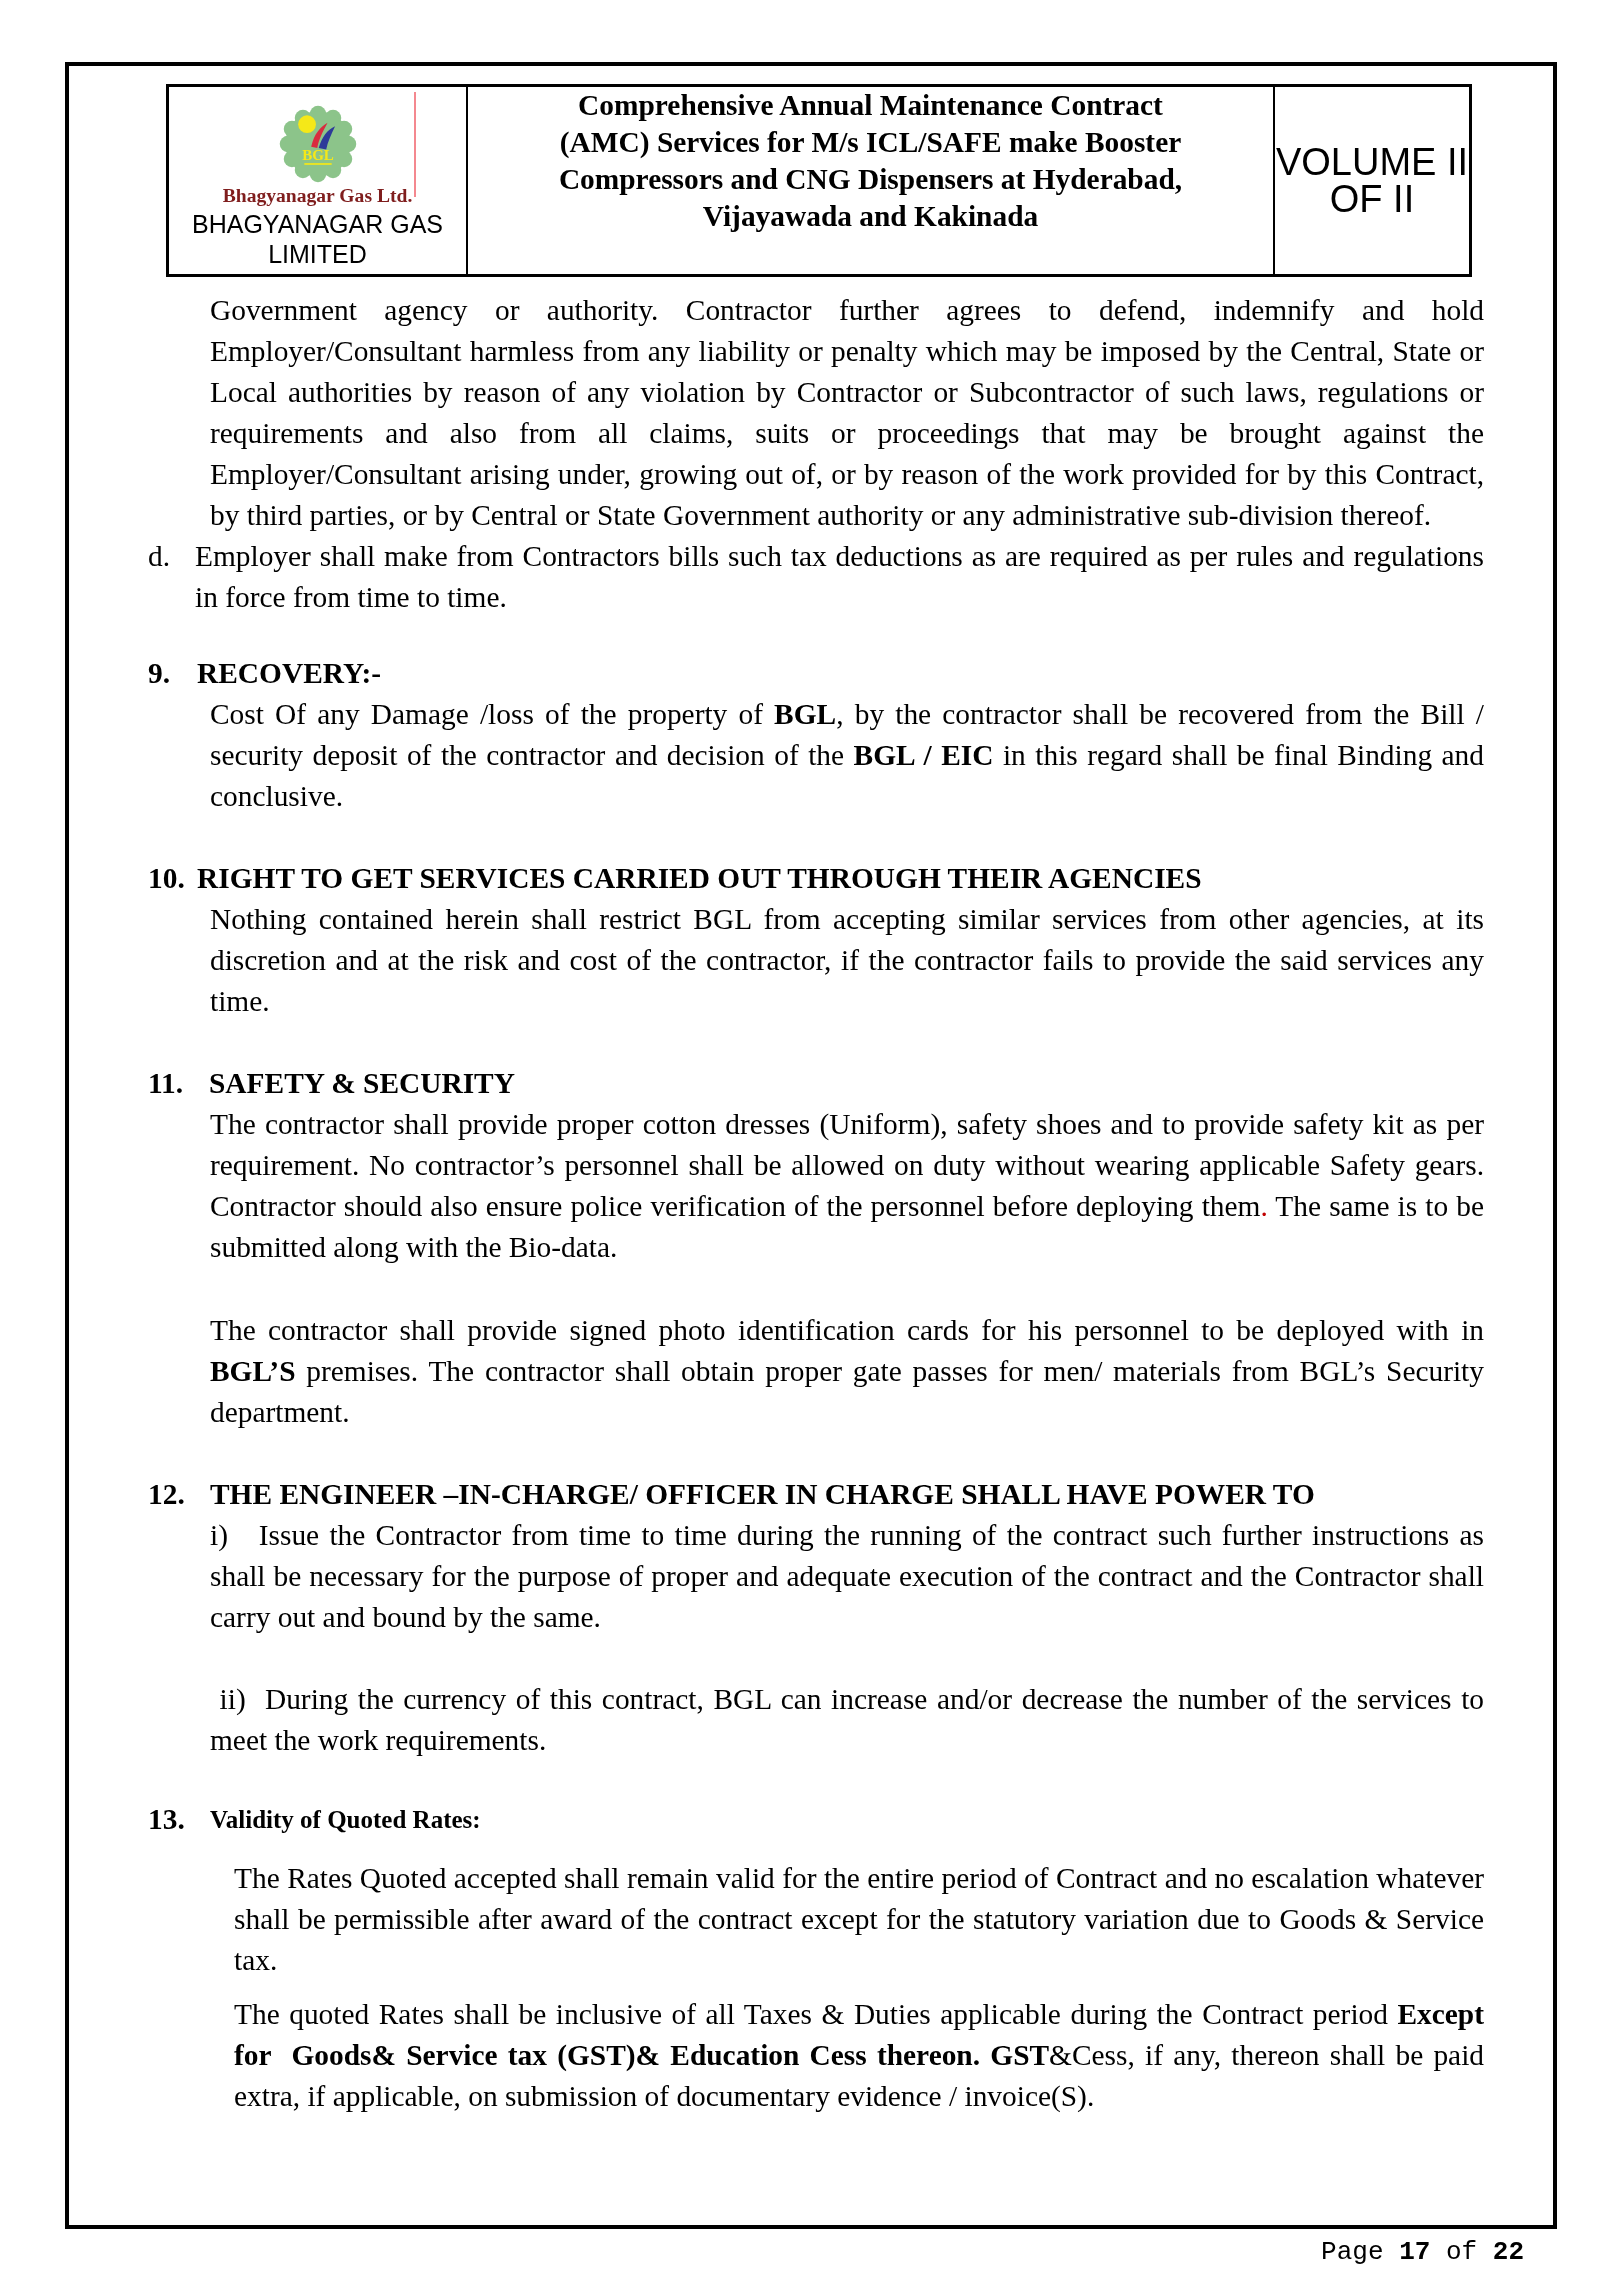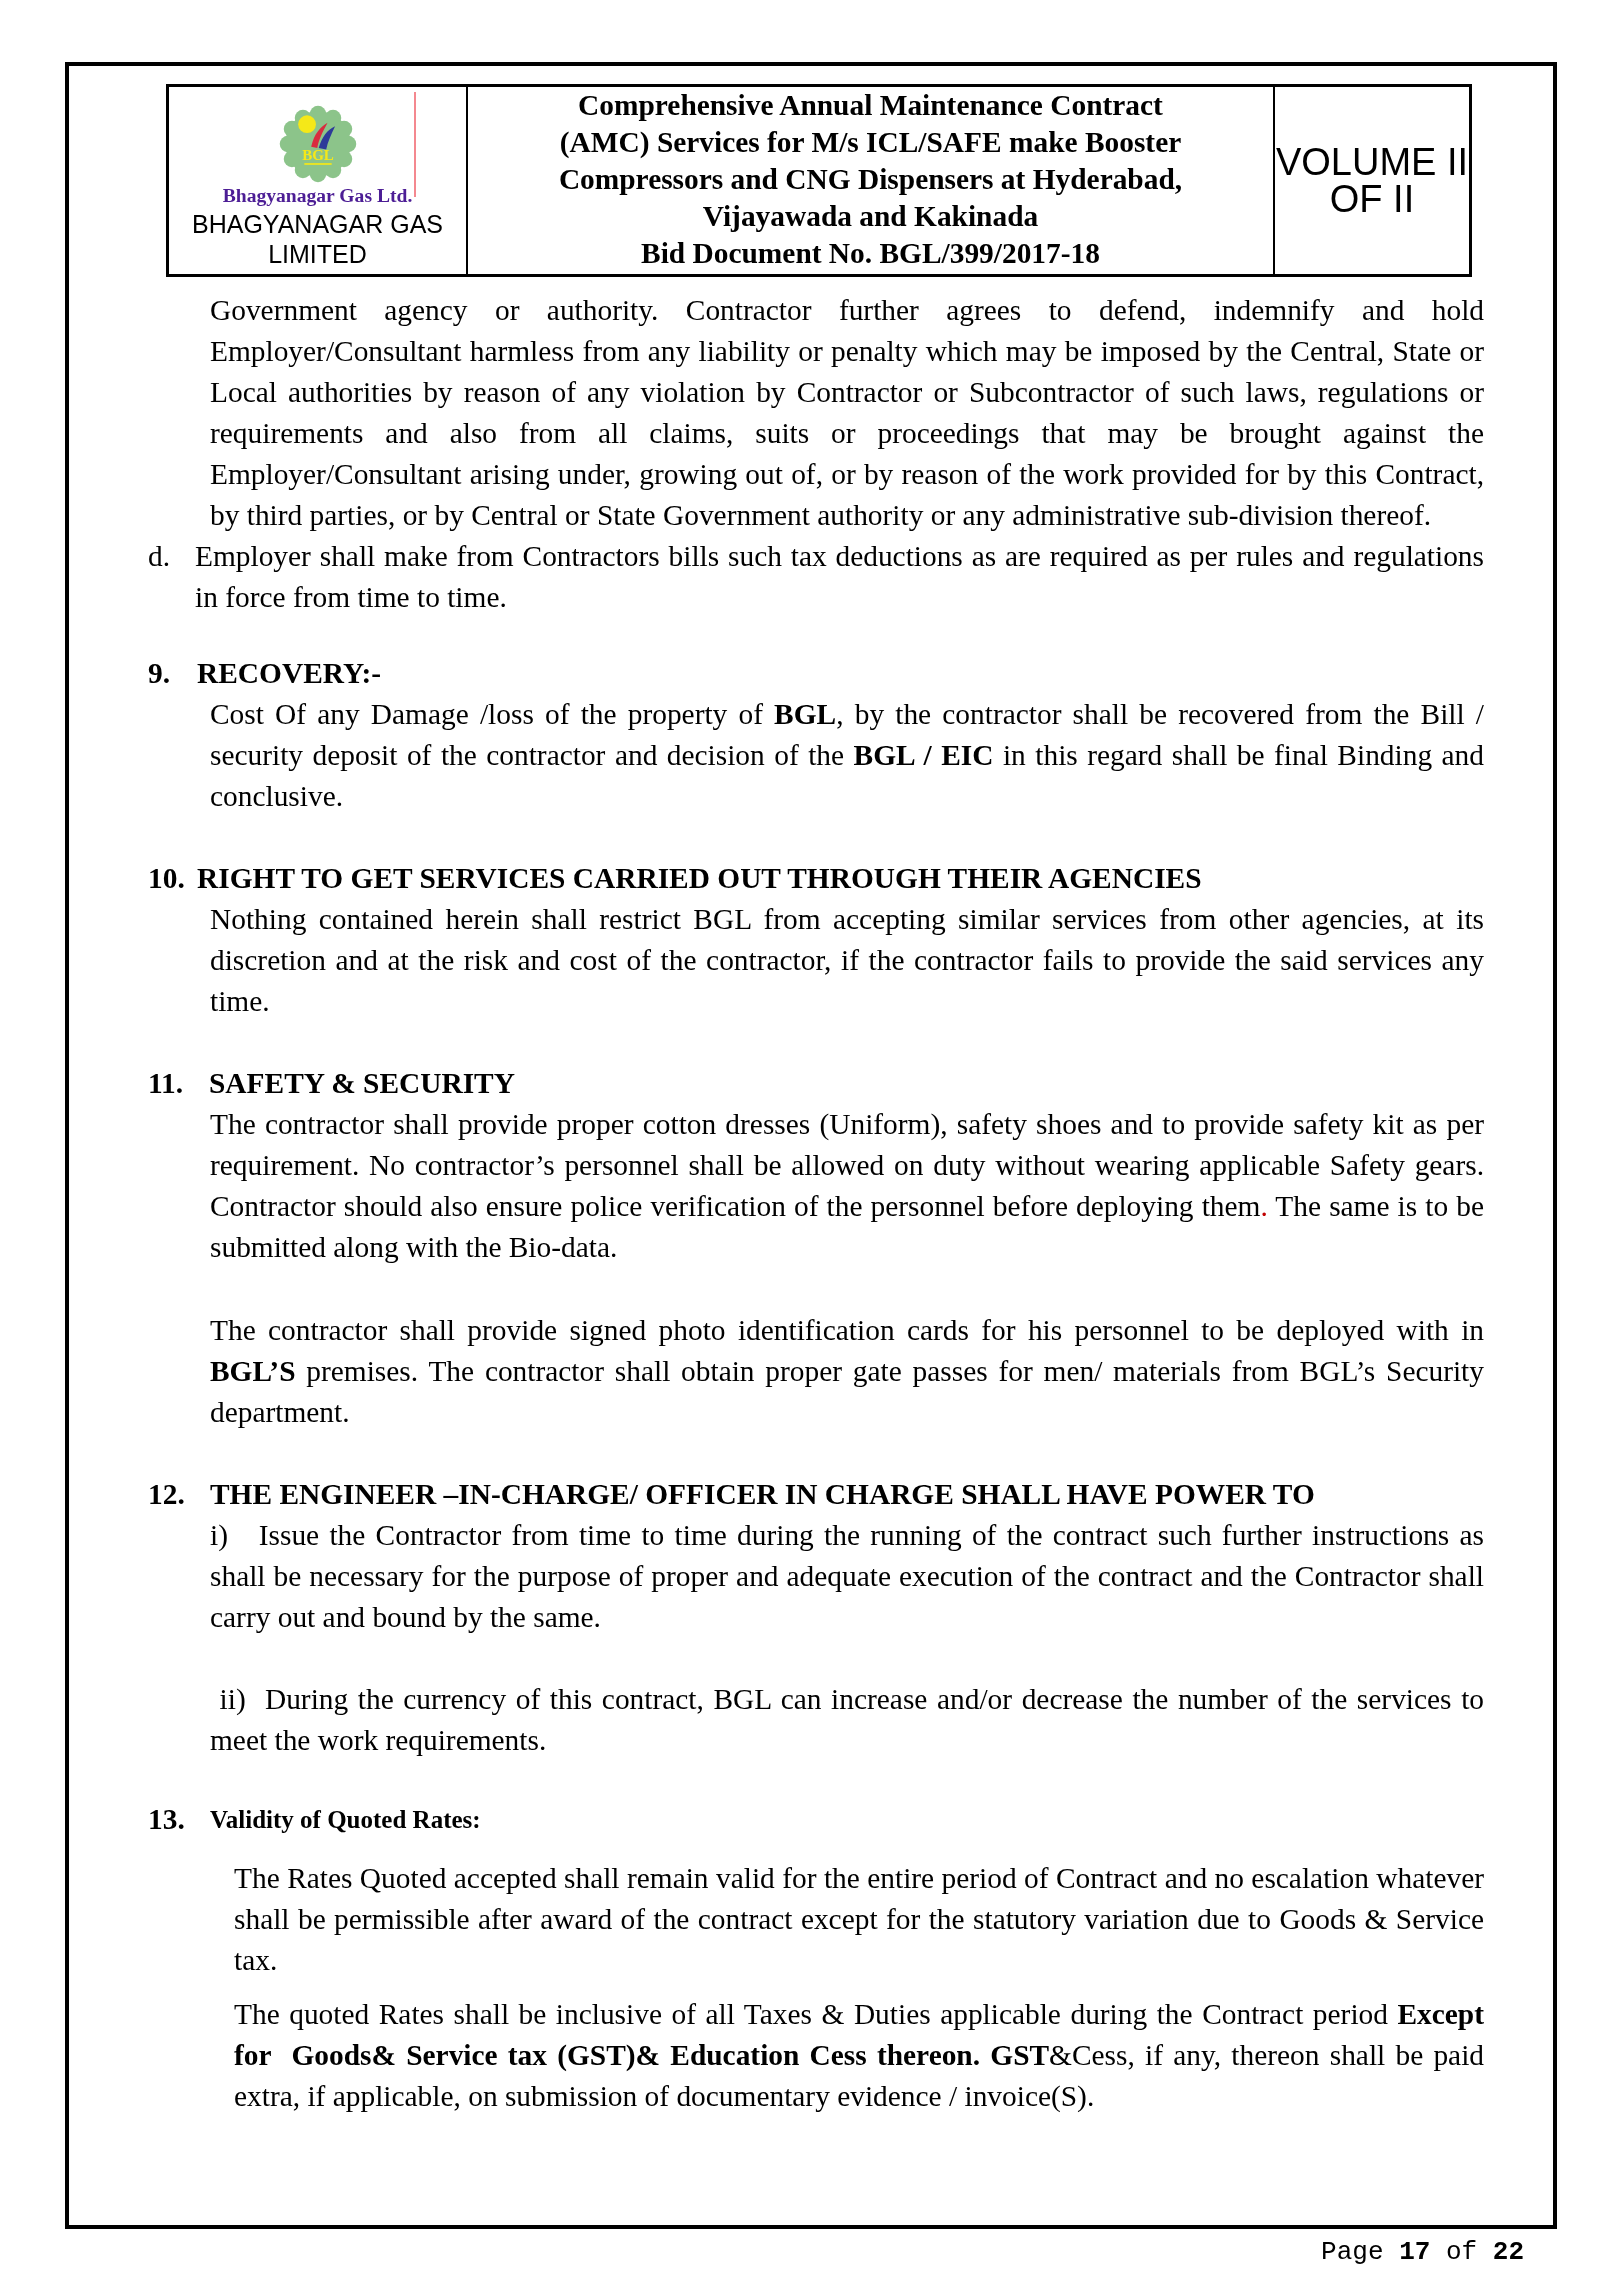--- a/index.html
+++ b/index.html
@@ -26,21 +26,21 @@
     flex:1; border-right:2.6px solid #000;
     display:flex; flex-direction:column; justify-content:flex-start; align-items:center;
     font-weight:bold; font-size:29.4px; line-height:37px; text-align:center;
   }
   .cell-volume {
     width:194px; display:flex; flex-direction:column; justify-content:center; align-items:center;
     font-family:"Liberation Sans", sans-serif; font-size:38px; line-height:37px;
   }
   .logo-badge { margin-top:15.7px; }
   .logo-caption {
-    font-size:19.6px; line-height:21px; font-weight:bold; color:#4c1d95;
+    font-size:19.6px; line-height:21px; font-weight:bold; color:#7f1d1d;
   }
   .company {
     margin-top:2.6px; font-family:"Liberation Sans", sans-serif;
     font-size:25px; line-height:30px; text-align:center; color:#000;
   }
   .pink-line {
     position:absolute; left:245px; top:4.6px; width:2px; height:105px; background:#f4888f;
   }
   
   .content {
@@ -103,21 +103,20 @@
           <div>LIMITED</div>
         </div>
         <div class="pink-line"></div>
       </div>
 
       <div class="cell cell-title">
         <div>Comprehensive Annual Maintenance Contract</div>
         <div>(AMC) Services for M/s ICL/SAFE make Booster</div>
         <div>Compressors and CNG Dispensers at Hyderabad,</div>
         <div>Vijayawada and Kakinada</div>
-        <div>Bid Document No. BGL/399/2017-18</div>
       </div>
 
       <div class="cell cell-volume">
         <div>VOLUME II</div>
         <div>OF II</div>
       </div>
     </div>
 
     <div class="content">
 

